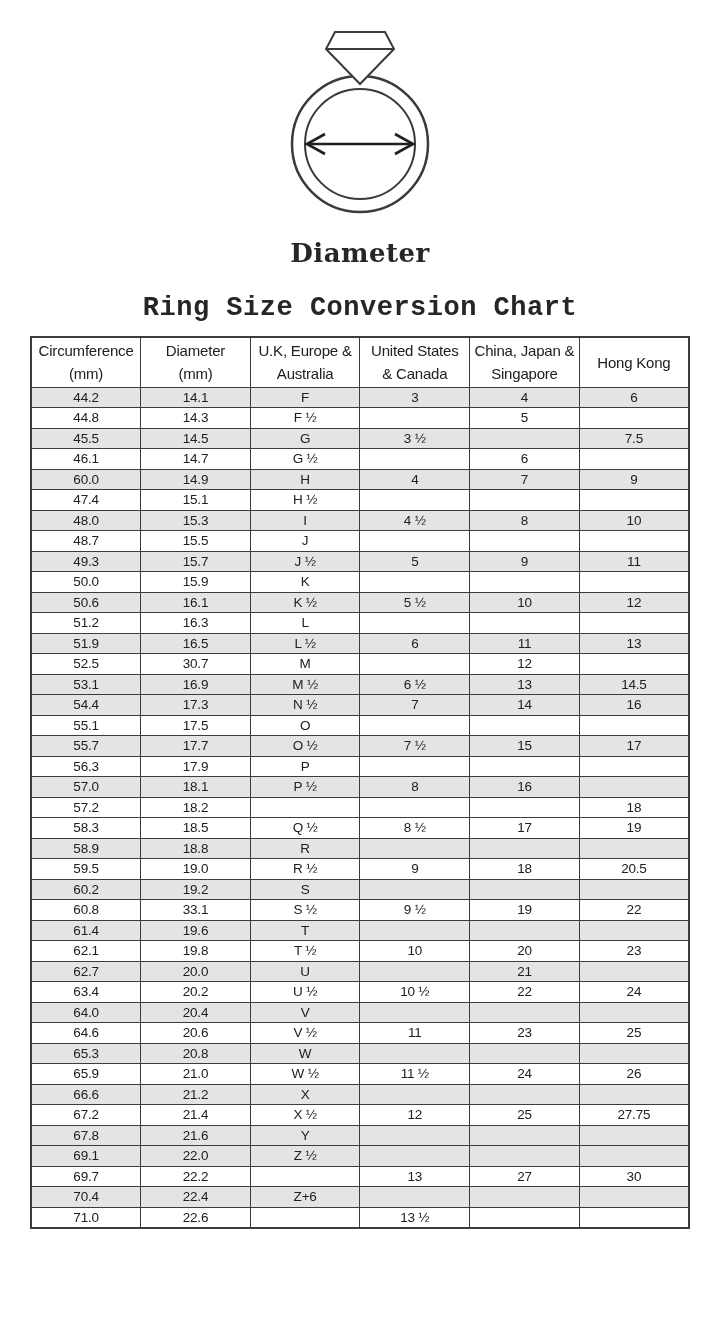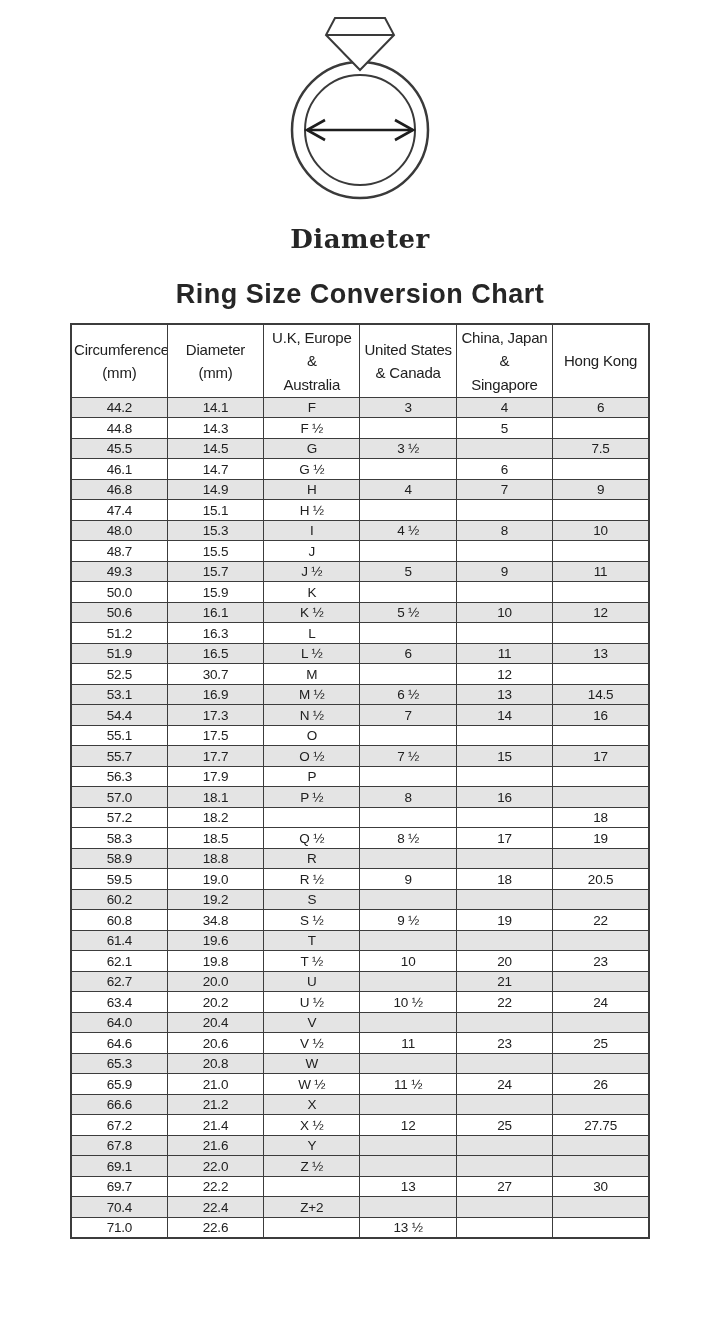--- a/index.html
+++ b/index.html
@@ -10,49 +10,49 @@
   }
   * { box-sizing: border-box; }
   html, body {
     margin: 0; padding: 0;
     width: 720px; height: 1329px;
     background: #ffffff;
     font-family: "Liberation Sans", sans-serif;
     color: var(--text);
     overflow: hidden;
   }
-  .page { padding-top: 8px; }
+  .page { padding-top: 22px; }
 
   .figure-wrap {
     display: flex;
     justify-content: center;
   }
 
   .diameter-label {
     margin: 20px 0 0 0;
     text-align: center;
     font-family: "DejaVu Serif", serif;
     font-weight: bold;
     font-size: 26px;
     letter-spacing: 0.5px;
     color: #262626;
   }
 
   .chart-title {
     margin: 25px 0 13px 0;
     text-align: center;
-    font-family: Liberation Sans, sans-serif;
+    font-family: Liberation Mono, monospace;
     font-weight: bold;
     font-size: 27px;
     letter-spacing: 0.5px;
     color: #262626;
   }
 
   table.conversion {
-    width: 580px;
+    width: 660px;
     margin: 0 auto;
     border-collapse: collapse;
     table-layout: fixed;
     border: 2px solid var(--border);
   }
   table.conversion th, table.conversion td {
     border: 1px solid var(--border);
     text-align: center;
     vertical-align: middle;
     overflow: hidden;
@@ -142,21 +142,21 @@
         </tr>
         <tr>
           <td>46.1</td>
           <td>14.7</td>
           <td>G ½</td>
           <td></td>
           <td>6</td>
           <td></td>
         </tr>
         <tr class="shaded">
-          <td>46.8</td>
+          <td>60.0</td>
           <td>14.9</td>
           <td>H</td>
           <td>4</td>
           <td>7</td>
           <td>9</td>
         </tr>
         <tr>
           <td>47.4</td>
           <td>15.1</td>
           <td>H ½</td>
@@ -311,21 +311,21 @@
         <tr class="shaded">
           <td>60.2</td>
           <td>19.2</td>
           <td>S</td>
           <td></td>
           <td></td>
           <td></td>
         </tr>
         <tr>
           <td>60.8</td>
-          <td>34.8</td>
+          <td>33.1</td>
           <td>S ½</td>
           <td>9 ½</td>
           <td>19</td>
           <td>22</td>
         </tr>
         <tr class="shaded">
           <td>61.4</td>
           <td>19.6</td>
           <td>T</td>
           <td></td>
@@ -424,21 +424,21 @@
           <td>69.7</td>
           <td>22.2</td>
           <td></td>
           <td>13</td>
           <td>27</td>
           <td>30</td>
         </tr>
         <tr class="shaded">
           <td>70.4</td>
           <td>22.4</td>
-          <td>Z+2</td>
+          <td>Z+6</td>
           <td></td>
           <td></td>
           <td></td>
         </tr>
         <tr>
           <td>71.0</td>
           <td>22.6</td>
           <td></td>
           <td>13 ½</td>
           <td></td>

